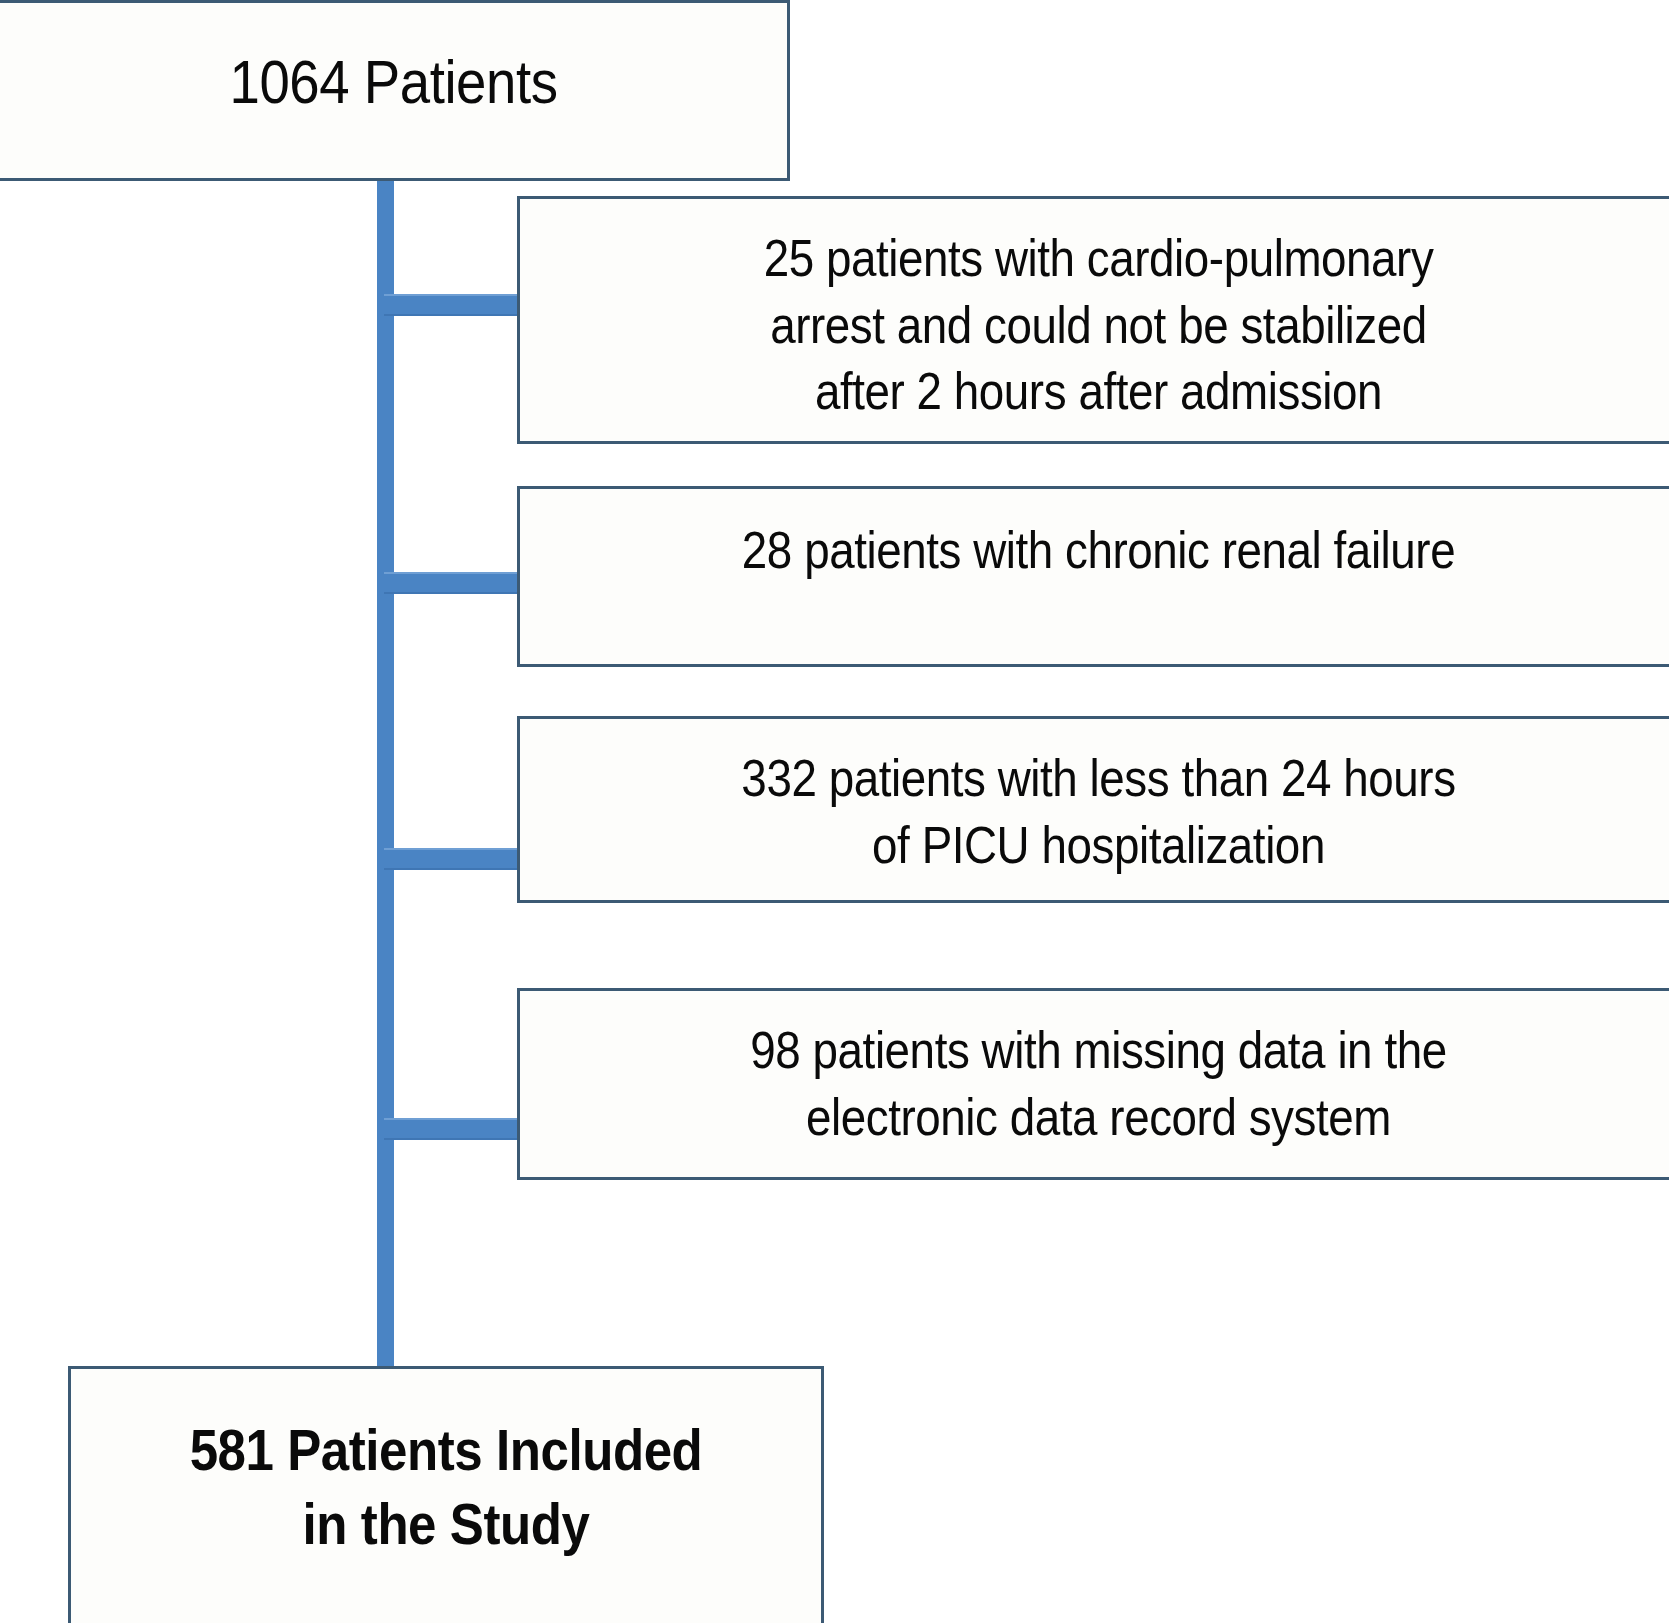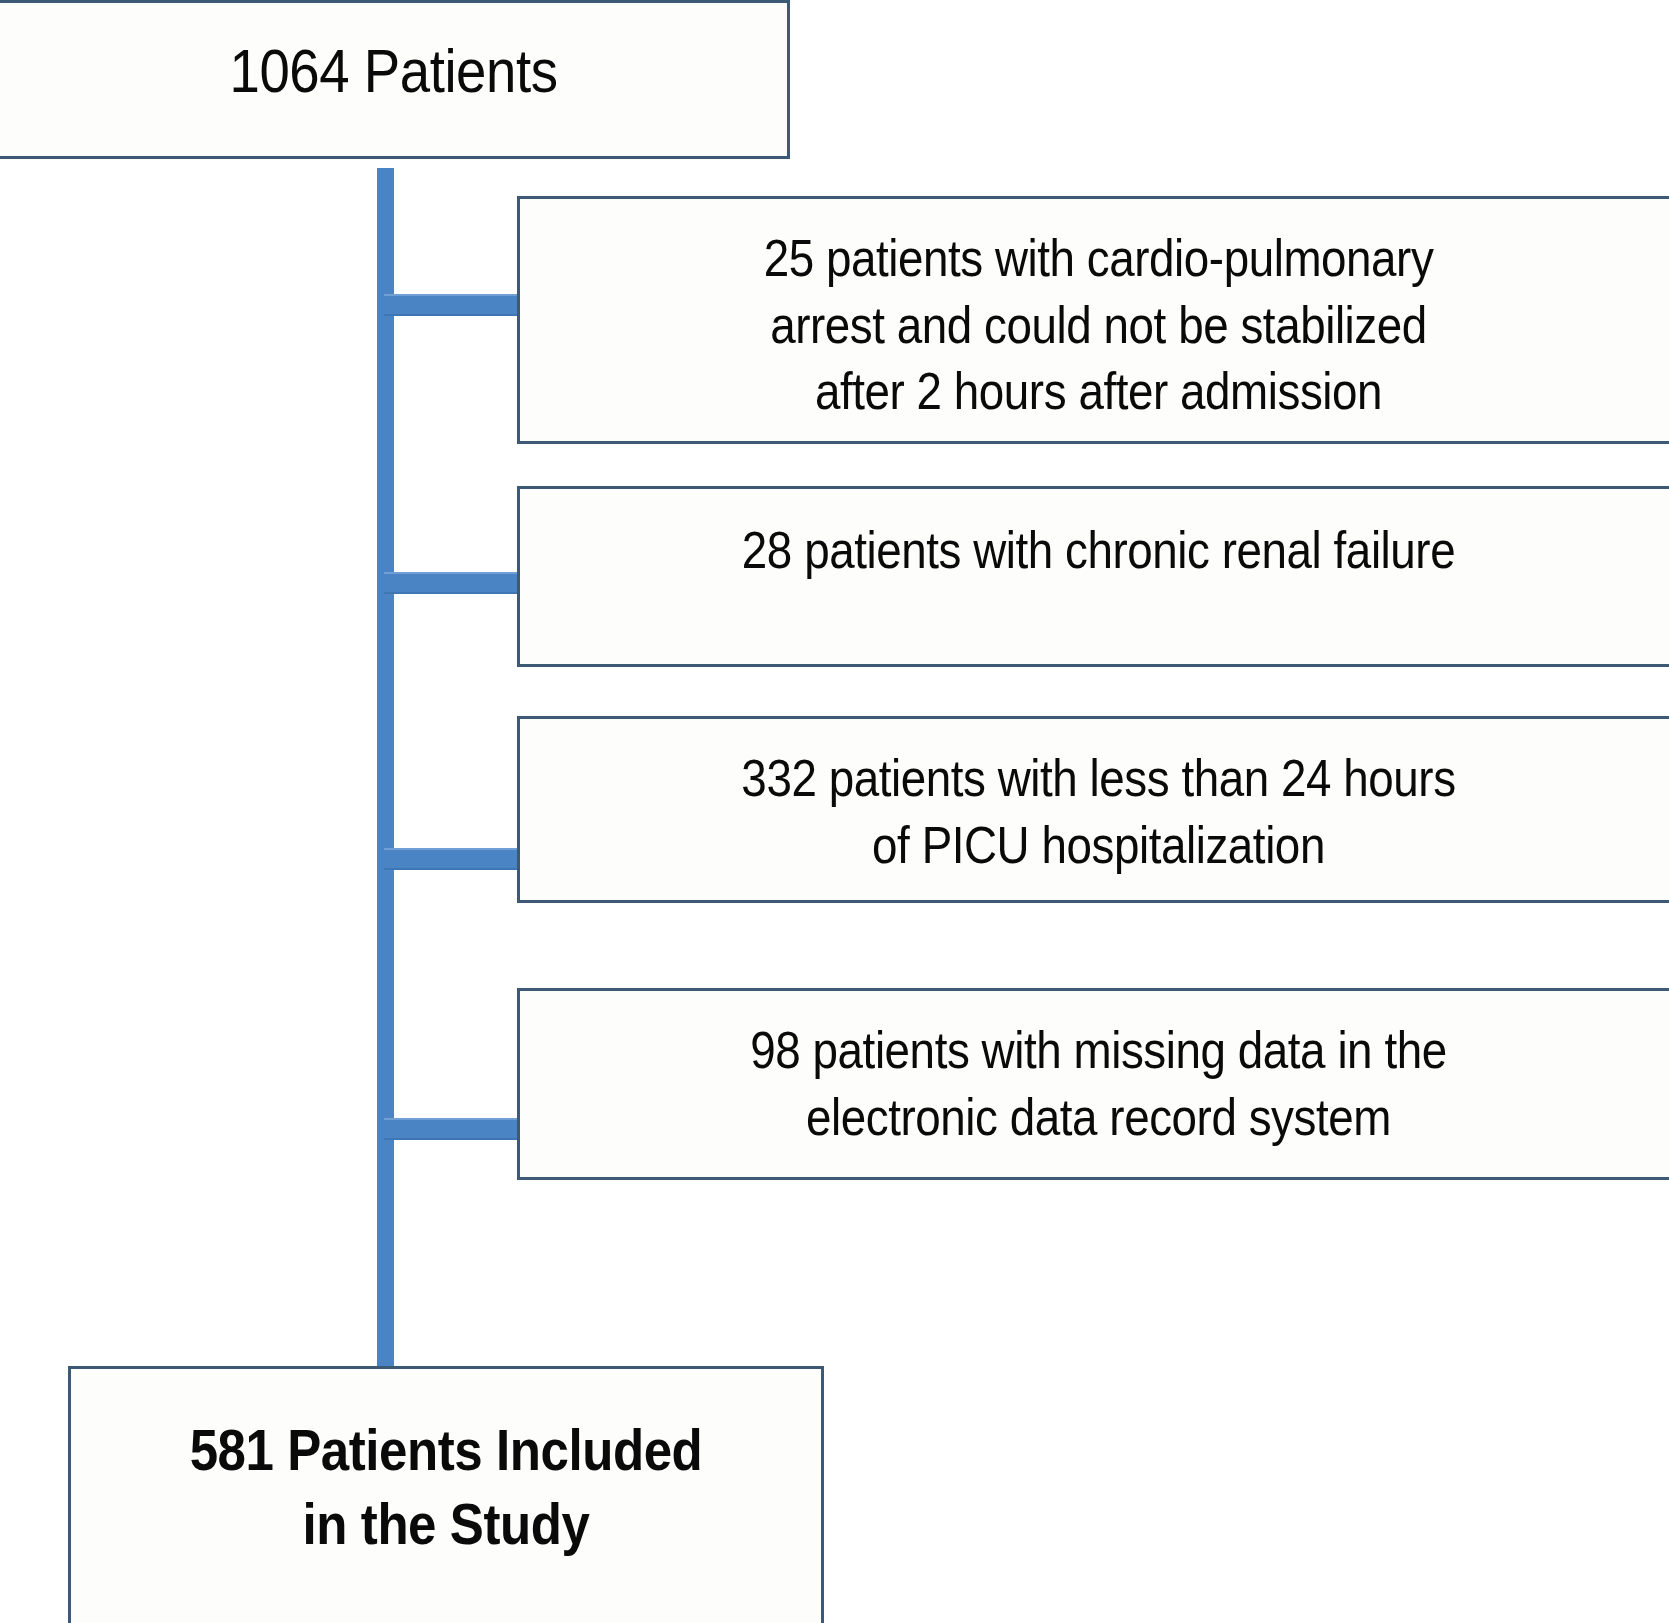--- a/index.html
+++ b/index.html
@@ -54,21 +54,21 @@
     white-space: pre-line;
     transform: scaleX(0.88);
     transform-origin: center center;
   }
 
   
   #box-top {
     left: 0px;
     top: 0px;
     width: 790px;
-    height: 159px;
+    height: 181px;
     border-left: none;
   }
   #box-top .node-text {
     font-size: 62px;
     padding-bottom: 18px;
   }
 
   
   .exclusion-box {
     left: 517px;

